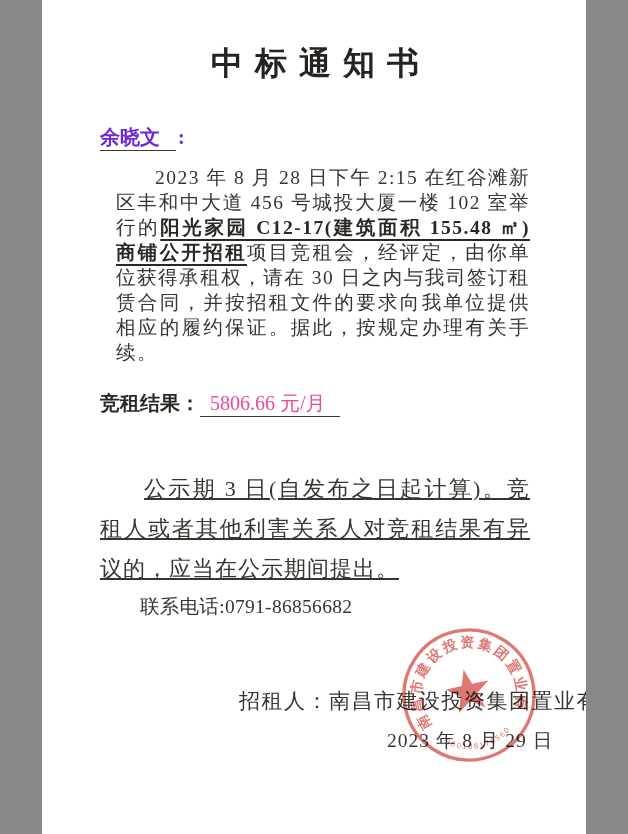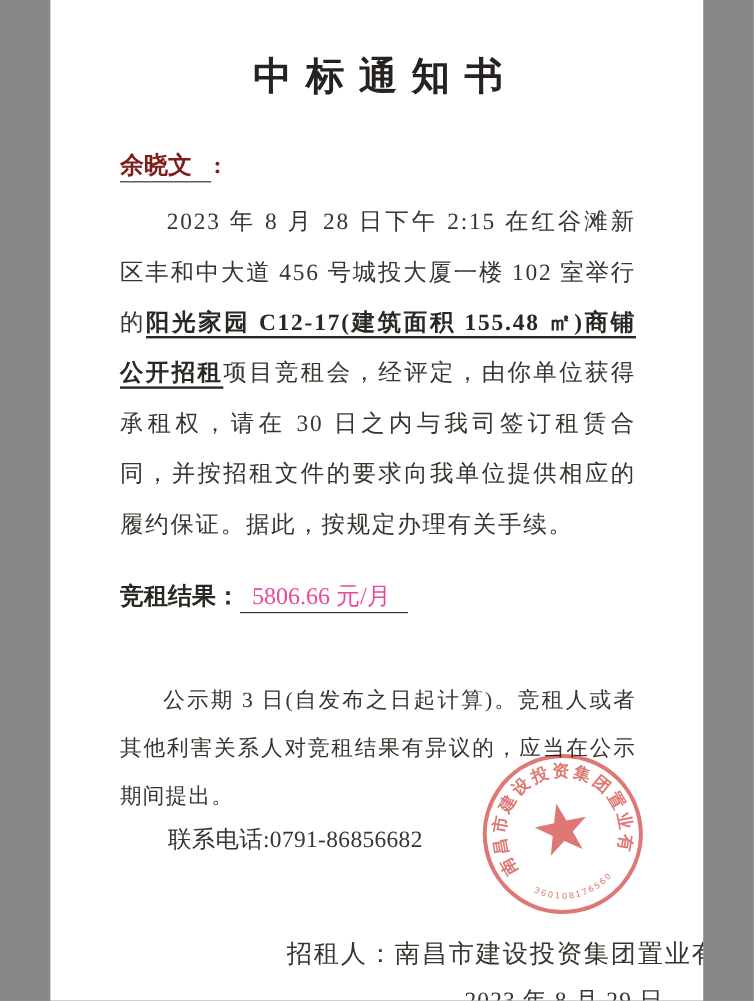--- a/index.html
+++ b/index.html
@@ -18,37 +18,38 @@
     font-weight:bold;
     text-align:center;
     letter-spacing:12px;
     padding-left:12px; 
     color:#262220;
   }
   .addressee{
     margin-top:38px;
     font-size:20px;
     font-weight:bold;
-    color:#7f1d1d;
+    color:#6d28d9;
   }
   .addressee .name{
     border-bottom:1.6px solid #3a3632;
     padding-right:16px;
     padding-bottom:2px;
   }
   .addressee .colon{margin-left:2px;}
   .para{
     margin-top:14px;
     font-size:19.5px;
-    line-height:42px;
+    line-height:25px;
     text-align:justify;
     text-justify:inter-ideograph;
     text-indent:2em;
     letter-spacing:1.5px;
     color:#38342f;
+    margin-left:16px;
   }
   .para .hl{
     font-weight:bold;
     text-decoration:underline;
     text-decoration-thickness:1.5px;
     text-underline-offset:5px;
     color:#2b2723;
   }
   .result-line{
     margin-top:18px;
@@ -58,27 +59,28 @@
   .result-line .label{font-weight:bold;color:#2b2723;text-align:right;}
   .result-line .value{
     font-weight:normal;
     color:#ec4899;
     border-bottom:1.6px solid #3a3632;
     padding:0 14px 2px 10px;
     margin-top:40px;
   }
   .para2{
     margin-top:46px;
-    font-size:18px;
+    font-size:22px;
     line-height:40px;
     text-align:justify;
     text-justify:inter-ideograph;
     text-indent:2em;
     letter-spacing:1px;
     color:#38342f;
+    text-decoration:underline;
   }
   .info-line{
     font-size:19.5px;
     line-height:36px;
     padding-left:2.05em;
     letter-spacing:0.3px;
     color:#38342f;
     white-space:nowrap;
   }
   .info-line.first{margin-top:4px;}

